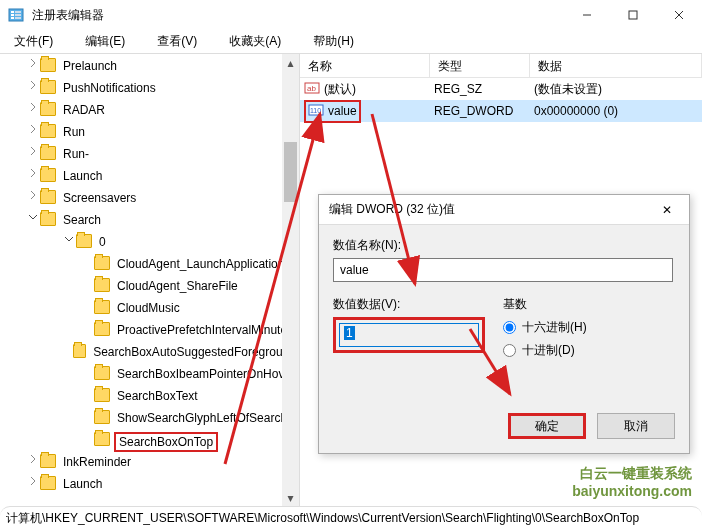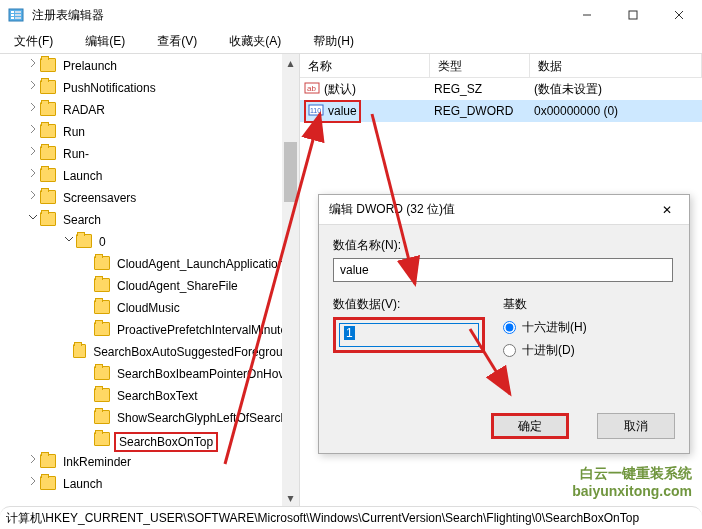--- a/index.html
+++ b/index.html
@@ -54,21 +54,21 @@
 .dlg-input { width: 340px; height: 24px; border: 1px solid #7a7a7a; background: #fff; padding: 2px 6px; font-size: 12px; }
 .dlg-input.ro { background: #fff; color: #000; }
 .dlg-row2 { display: flex; gap: 18px; margin-top: 14px; }
 .dlg-val-wrap { border: 3px solid #d62222; padding: 3px; display: inline-block; }
 .dlg-val { width: 140px; height: 24px; border: 1px solid #0078d7; padding: 2px 4px; }
 .dlg-val .seltext { background: #0078d7; color: #fff; padding: 0 2px; }
 .radix { }
 .radix .rlabel { margin-bottom: 6px; }
 .radix label { display: flex; align-items: center; gap: 6px; margin-bottom: 6px; }
 .radix input { width: 13px; height: 13px; }
-.dlg-btns { position: absolute; right: 14px; bottom: 14px; display: flex; gap: 28px; }
+.dlg-btns { position: absolute; right: 14px; bottom: 14px; display: flex; gap: 11px; }
 .dlg-btn { width: 78px; height: 26px; background: #e1e1e1; border: 1px solid #adadad; font-size: 12px; display: flex; align-items: center; justify-content: center; }
 .dlg-btn.ok { border: 3px solid #d62222; }
 
 .statusbar { height: 36px; border-top: 1px solid #ddd; padding: 3px 6px; font-size: 12px; white-space: nowrap; overflow: hidden; border-radius: 10px; }
 
 .arrows { position: absolute; pointer-events: none; }
 .watermark { position: absolute; right: 10px; bottom: 30px; color: #4d7c0f; font-size: 14px; font-weight: bold; opacity: .8; }
 </style>
 </head>
 <body>

